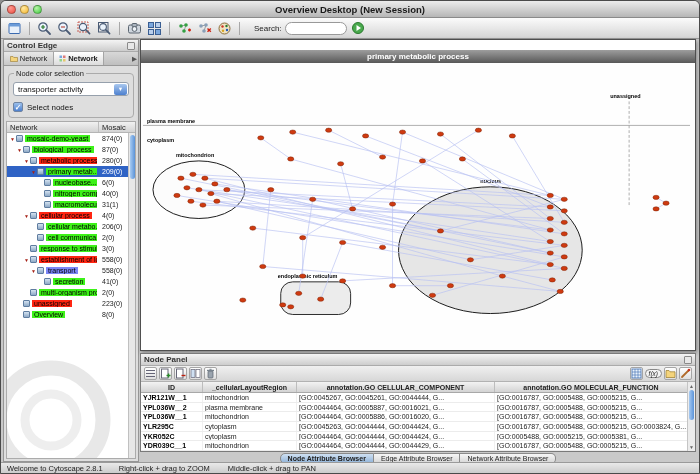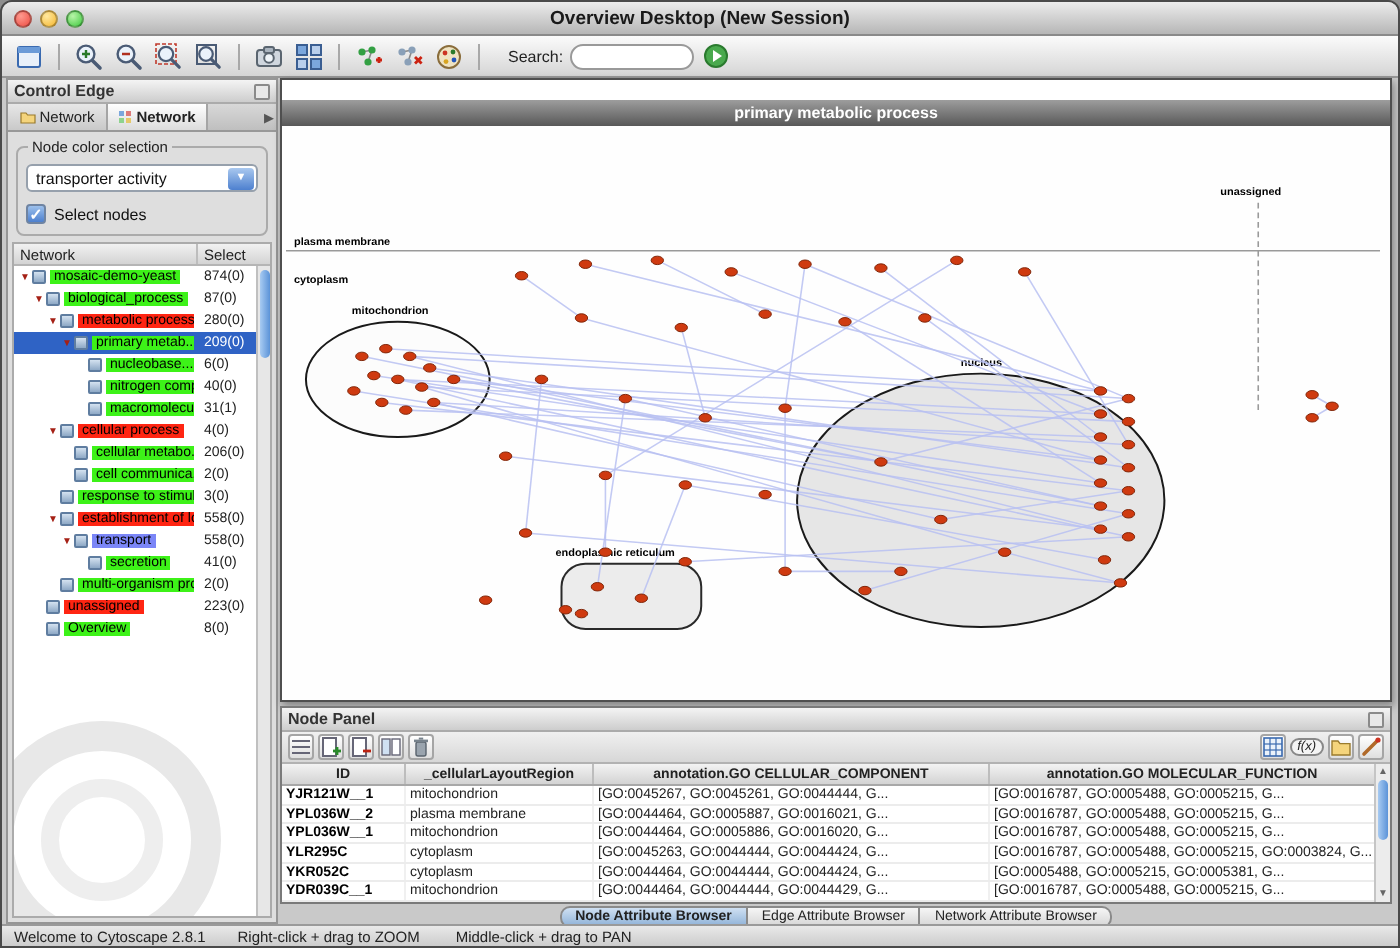--- a/index.html
+++ b/index.html
@@ -240,21 +240,21 @@
       </div>
     </div>
 
     <div class="tree">
       <svg class="watermark" width="150" height="150">
         <circle cx="62" cy="92" r="52" fill="none" stroke="#dcdcdc" stroke-width="15"></circle>
         <circle cx="62" cy="92" r="26" fill="none" stroke="#e5e5e5" stroke-width="9"></circle>
       </svg>
       <div class="tree-head">
         <span class="c1">Network</span>
-        <span class="c2">Select</span>
+        <span class="c2">Mosaic</span>
       </div>
       <div id="tree-rows">
           <div class="trow" style="padding-left: 2px;">
             <span class="exp">▼</span>
             <span class="nicon"></span>
             <span class="chip chip-green" style="max-width: 72px;">mosaic-demo-yeast</span>
             <span class="cnt">874(0)</span>
           </div>
           <div class="trow" style="padding-left: 9px;">
             <span class="exp">▼</span>

